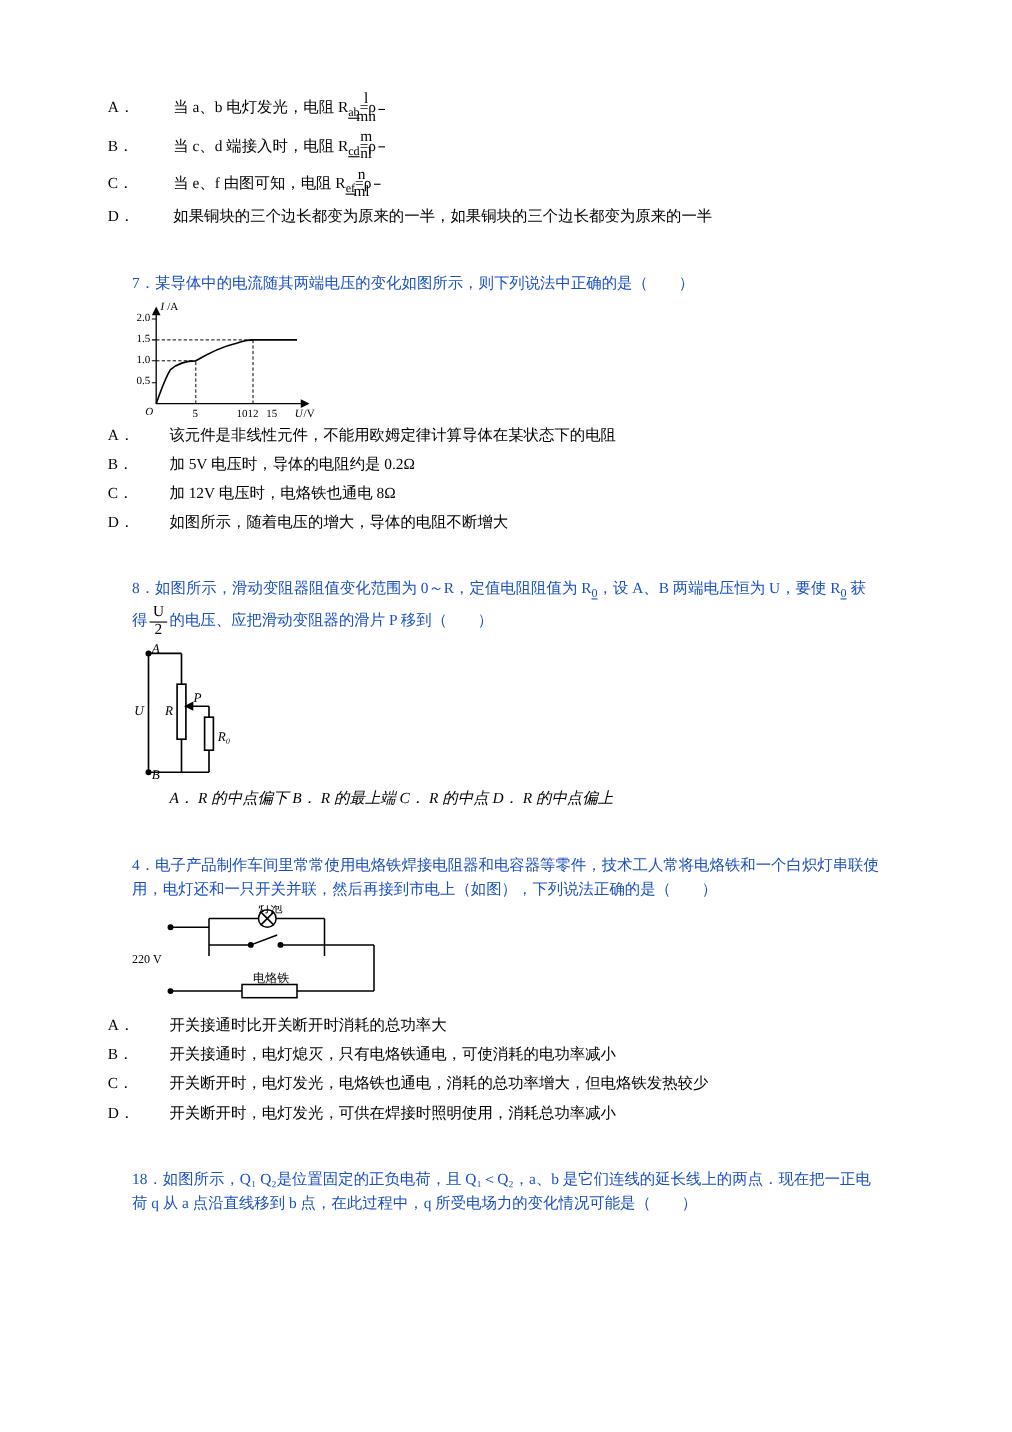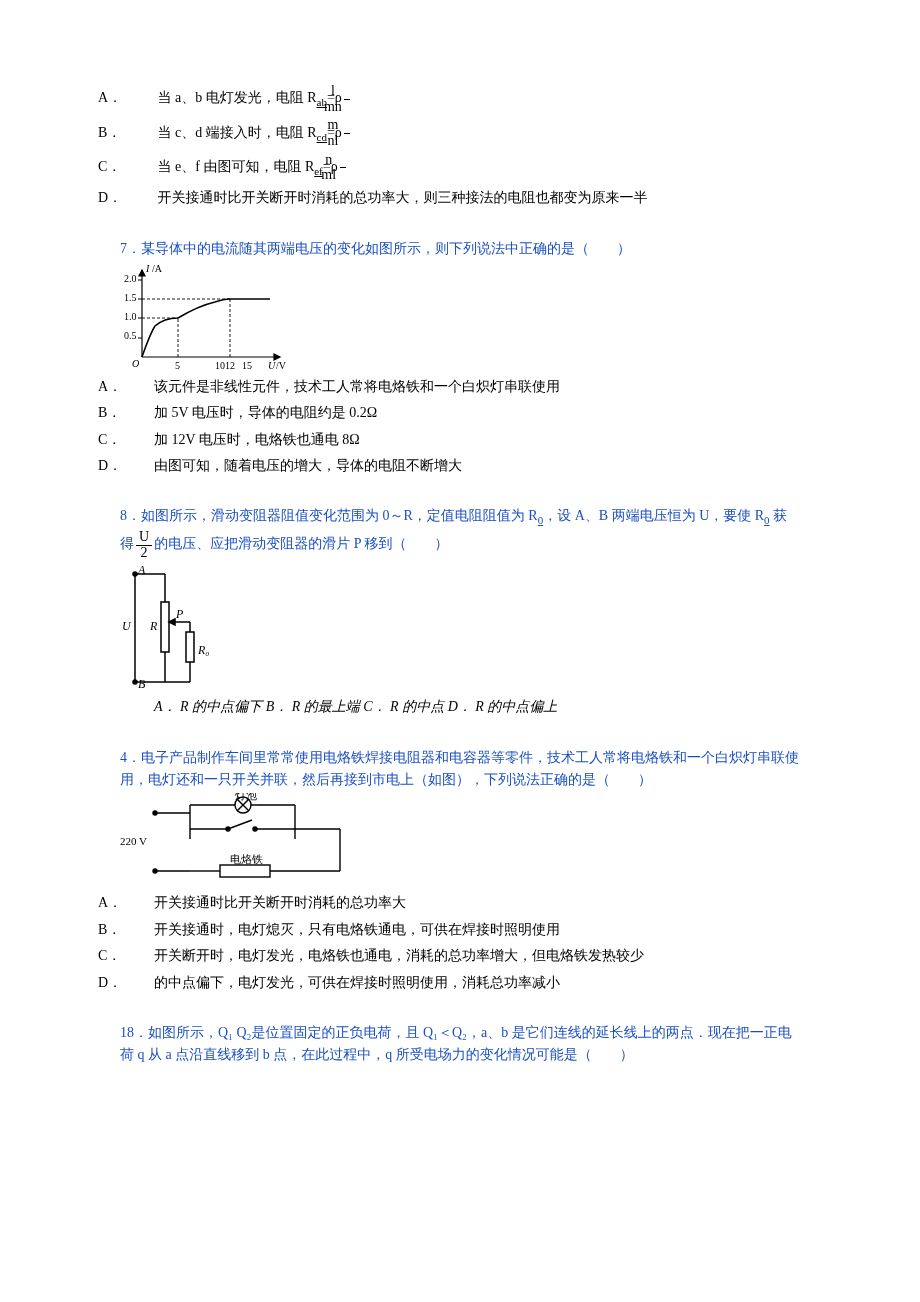--- a/index.html
+++ b/index.html
@@ -7,21 +7,21 @@
     font-size: 14px;
     line-height: 1.6;
     background: #fff;
     margin: 0;
     padding: 80px 120px 60px 120px;
     color: #000;
     width: 680px;
   }
   .blue { color: #1a4fc2; }
   p { margin: 4px 0; }
-  .q-stem { margin: 6px 0 0 0; }
+  .q-stem { margin: 16px 0 0 0; }
   .opt-row { padding-left: 34px; text-indent: -28px; }
   .opt-row .letter { display: inline-block; width: 28px; }
   .frac {
     display: inline-block;
     vertical-align: middle;
     text-align: center;
     line-height: 1.05;
     font-family: "Times New Roman", serif;
     margin: 0 2px;
   }
@@ -49,21 +49,21 @@
   </span>
 </p>
 <p class="opt-row">
   <span class="letter">C．</span>
   <span>
     <span>当 e、f 由图可知，电阻 R</span><sub>ef</sub><span>=ρ</span><span class="frac"><span class="top">n</span><span class="bot">ml</span></span>
   </span>
 </p>
 <p class="opt-row">
   <span class="letter">D．</span>
-  <span>开关接通时比开关断开时消耗的总功率大，则三种接法的电阻也都变为原来一半</span>
+  <span>如果铜块的三个边长都变为原来的一半，如果铜块的三个边长都变为原来的一半</span>
 </p>
 
 <div class="gap"></div>
 
 <p class="q-stem blue">7．某导体中的电流随其两端电压的变化如图所示，则下列说法中正确的是（　　）</p>
 <div class="chart-wrap">
   <svg width="170" height="110" viewBox="0 0 170 110">
     <g stroke="#000" stroke-width="1.2" fill="none">
       <line x1="22" y1="95" x2="160" y2="95"></line>
       <polygon points="160,95 154,92 154,98" fill="#000"></polygon>
@@ -92,24 +92,24 @@
     </g>
     <g stroke="#000" stroke-width="0.9" stroke-dasharray="3,2">
       <line x1="58" y1="95" x2="58" y2="56"></line>
         <line x1="22" y1="56" x2="58" y2="56"></line>
       <line x1="110" y1="95" x2="110" y2="37"></line>
         <line x1="22" y1="37" x2="110" y2="37"></line>
     </g>
     <path d="M22,95 Q30,72 35,64 Q44,56 58,56 Q78,44 95,40 Q104,37 110,37 L150,37" stroke="#000" stroke-width="1.5" fill="none"></path>
   </svg>
 </div>
-<p class="opt-row"><span class="letter">A．</span><span>该元件是非线性元件，技术工人常将电烙铁和一个白炽灯串联使用</span></p>
+<p class="opt-row"><span class="letter">A．</span><span>该元件是非线性元件，不能用欧姆定律计算导体在某状态下的电阻</span></p>
 <p class="opt-row"><span class="letter">B．</span><span>加 5V 电压时，导体的电阻约是 0.2Ω</span></p>
 <p class="opt-row"><span class="letter">C．</span><span>加 12V 电压时，电烙铁也通电 8Ω</span></p>
-<p class="opt-row"><span class="letter">D．</span><span>由图可知，随着电压的增大，导体的电阻不断增大</span></p>
+<p class="opt-row"><span class="letter">D．</span><span>如图所示，随着电压的增大，导体的电阻不断增大</span></p>
 
 <div class="gap"></div>
 
 <p class="q-stem blue">
   <span>8．如图所示，滑动变阻器阻值变化范围为 0～R，定值电阻阻值为 R</span><sub>0</sub><span>，设 A、B 两端电压恒为 U，要使 R</span><sub>0</sub><span> 获得</span><span class="frac" style="color:#000;"><span class="top">U</span><span class="bot">2</span></span><span>的电压、应把滑动变阻器的滑片 P 移到（　　）</span>
 </p>
 <div class="chart-wrap">
   <svg width="110" height="130" viewBox="0 0 110 130">
     <g stroke="#000" stroke-width="1.5" fill="none">
       <line x1="15" y1="12" x2="15" y2="120"></line>
@@ -180,19 +180,19 @@
       <line x1="70" y1="20" x2="70" y2="20"></line>
     </g>
     <g font-size="11" fill="#000" font-family="SimSun">
       <text x="115" y="6">灯泡</text>
       <text x="110" y="70">电烙铁</text>
       <text x="0" y="52">220 V</text>
     </g>
   </svg>
 </div>
 <p class="opt-row"><span class="letter">A．</span><span>开关接通时比开关断开时消耗的总功率大</span></p>
-<p class="opt-row"><span class="letter">B．</span><span>开关接通时，电灯熄灭，只有电烙铁通电，可供在焊接时照明使用</span></p>
+<p class="opt-row"><span class="letter">B．</span><span>开关接通时，电灯熄灭，只有电烙铁通电，可使消耗的电功率减小</span></p>
 <p class="opt-row"><span class="letter">C．</span><span>开关断开时，电灯发光，电烙铁也通电，消耗的总功率增大，但电烙铁发热较少</span></p>
-<p class="opt-row"><span class="letter">D．</span><span>的中点偏下，电灯发光，可供在焊接时照明使用，消耗总功率减小</span></p>
+<p class="opt-row"><span class="letter">D．</span><span>开关断开时，电灯发光，可供在焊接时照明使用，消耗总功率减小</span></p>
 
 <div class="gap"></div>
 
 <p class="q-stem blue">18．如图所示，Q₁ Q₂是位置固定的正负电荷，且 Q₁＜Q₂，a、b 是它们连线的延长线上的两点．现在把一正电荷 q 从 a 点沿直线移到 b 点，在此过程中，q 所受电场力的变化情况可能是（　　）</p>
 
 </body></html>

